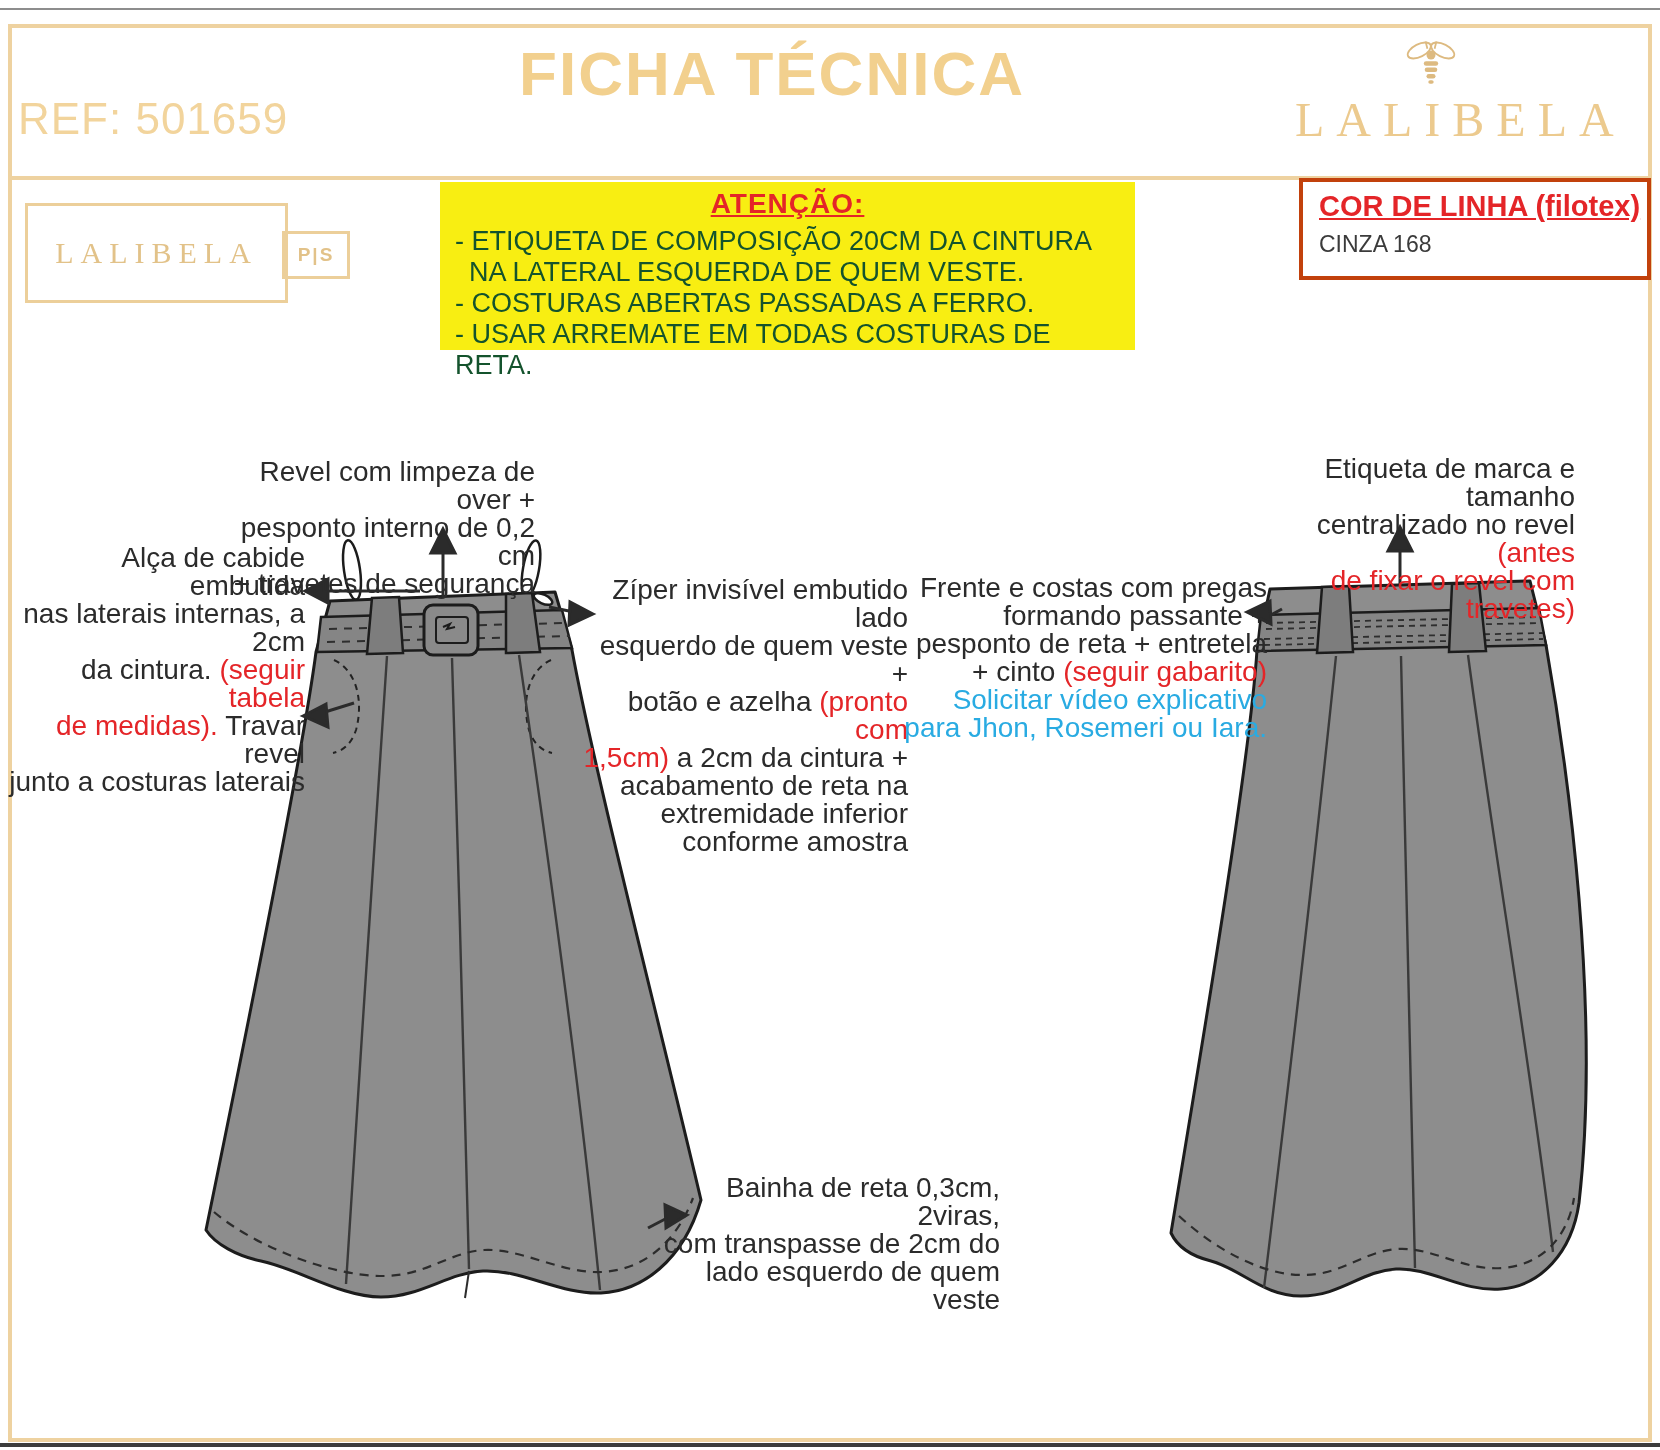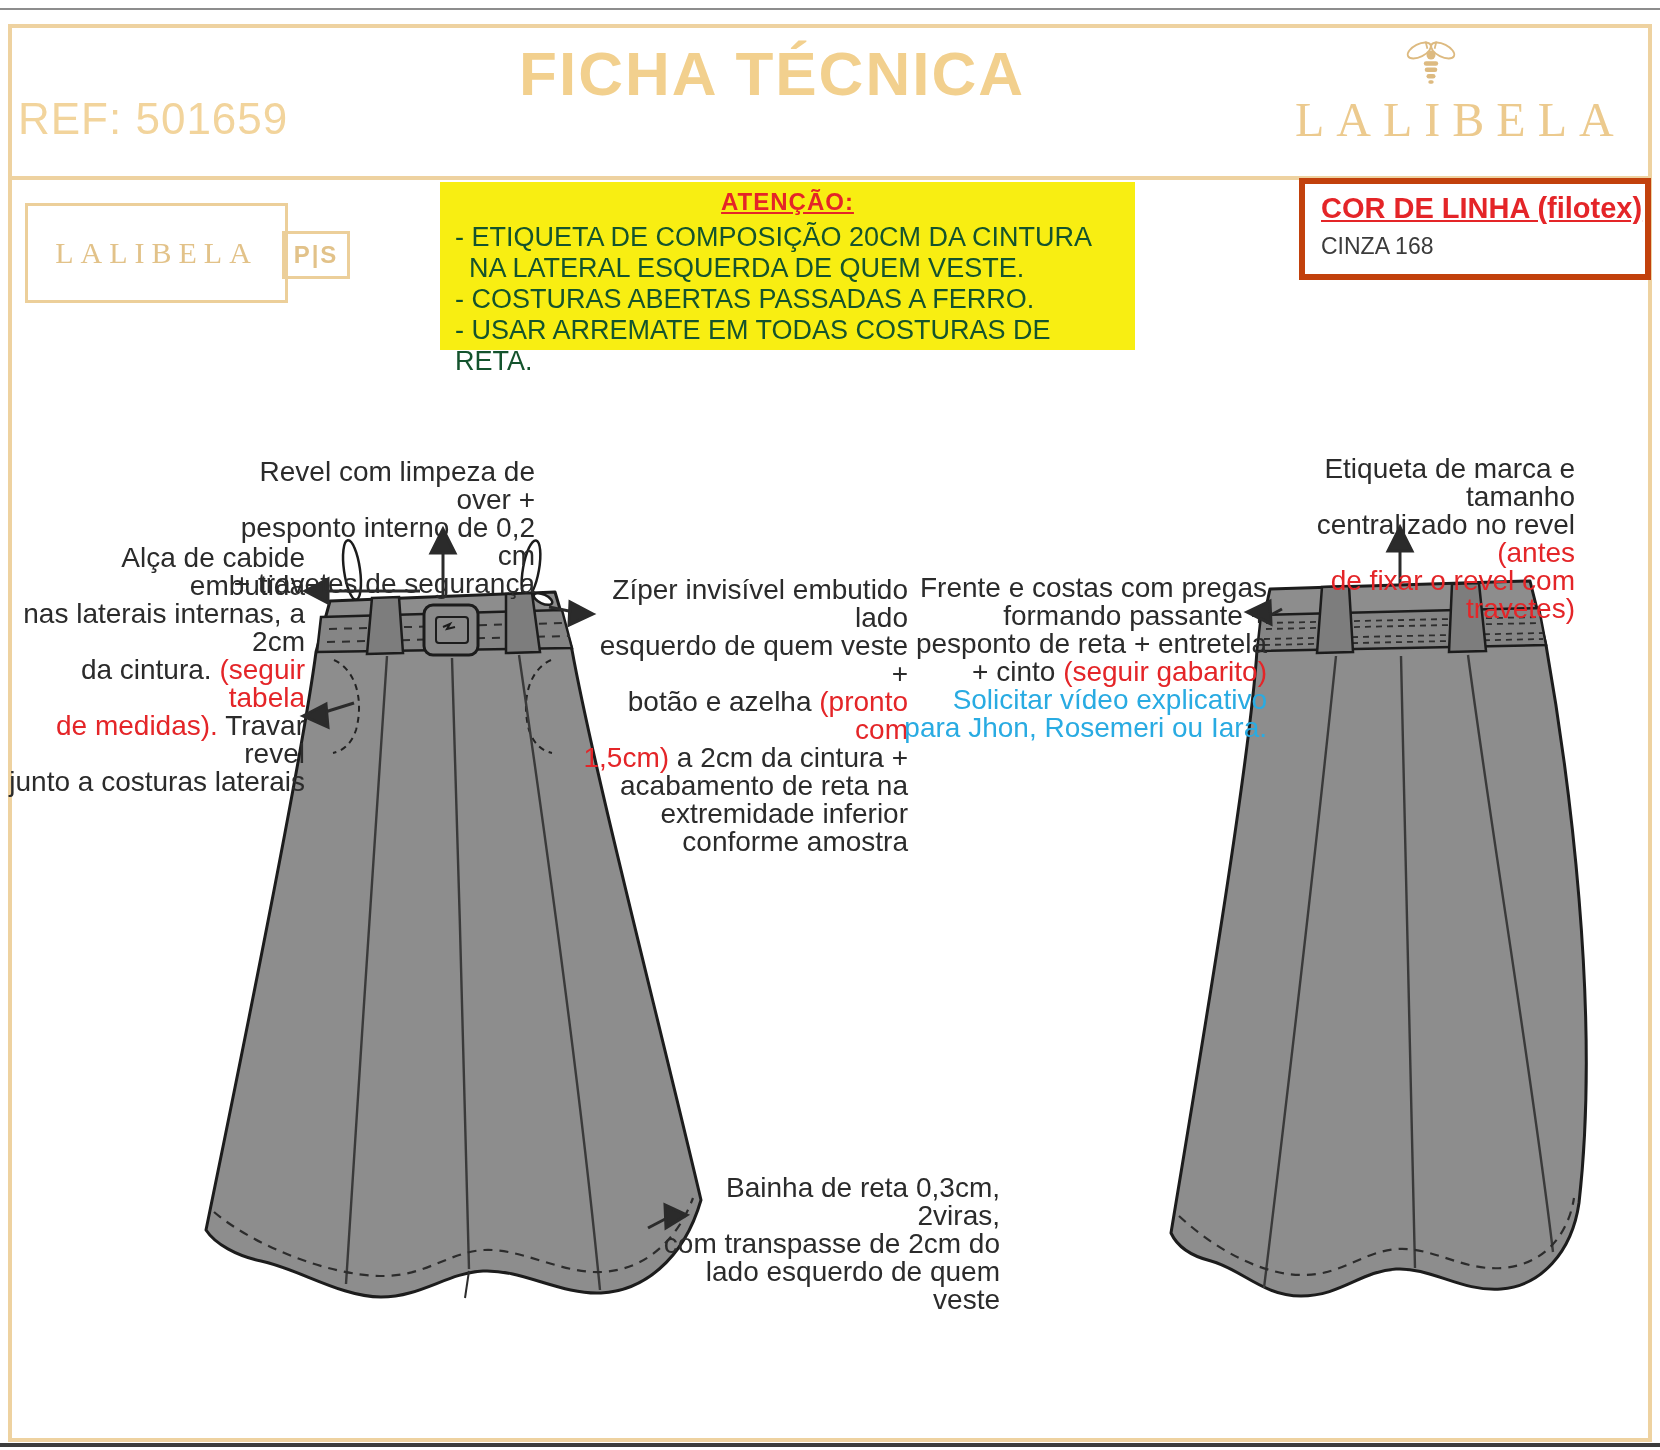--- a/index.html
+++ b/index.html
@@ -16,28 +16,28 @@
   .brand-word{left:1295px;top:92px;width:320px;text-align:center;
               font-family:"Liberation Serif","DejaVu Serif",serif;font-size:48px;
               letter-spacing:12px;color:#ecca8e;}
   .bee{left:1404px;top:36px;}
   .label-box{left:25px;top:203px;width:257px;height:94px;border:3px solid #eccf9a;
              display:flex;align-items:center;justify-content:center;}
   .label-box span{font-family:"Liberation Serif","DejaVu Serif",serif;font-size:30px;
                   letter-spacing:7px;color:#e2c289;}
   .size-box{left:282px;top:231px;width:62px;height:42px;border:3px solid #eccf9a;
             display:flex;align-items:center;justify-content:center;
-            font-size:24px;font-weight:bold;color:#e2c289;letter-spacing:2px;}
+            font-size:19px;font-weight:bold;color:#e2c289;letter-spacing:2px;}
   .attn{left:440px;top:182px;width:695px;height:168px;background:#f8ee12;
         padding:6px 0 0 0;box-sizing:border-box;}
-  .attn-title{text-align:center;font-size:24px;font-weight:bold;color:#e42528;
+  .attn-title{text-align:center;font-size:28px;font-weight:bold;color:#e42528;
               text-decoration:underline;letter-spacing:1px;}
   .attn-items{margin-top:6px;padding-left:15px;font-size:27px;color:#14532d;line-height:31px;}
   .attn-items div:nth-child(2){padding-left:14px;}
-  .thread-box{left:1299px;top:178px;width:352px;height:102px;border:6px solid #c2410c;
+  .thread-box{left:1299px;top:178px;width:352px;height:102px;border:4px solid #c2410c;
               background:#fff;box-sizing:border-box;padding:8px 0 0 16px;}
   .thread-title{font-size:29px;font-weight:bold;color:#e42528;text-decoration:underline;}
   .thread-value{margin-top:8px;font-size:23px;color:#3b3b3b;}
   .an{font-size:28px;line-height:28px;text-align:right;margin-top:8px;}
   .seg-k{color:#2b2b2b;} .seg-r{color:#e42528;} .seg-b{color:#29abe2;}
   .an-revel{left:225px;top:450px;width:310px;}
   .an-alca{left:5px;top:536px;width:300px;}
   .an-bolso{left:5px;top:706px;width:295px;}
   .an-ziper{left:578px;top:568px;width:330px;}
   .an-etiqueta{left:1240px;top:447px;width:335px;}

